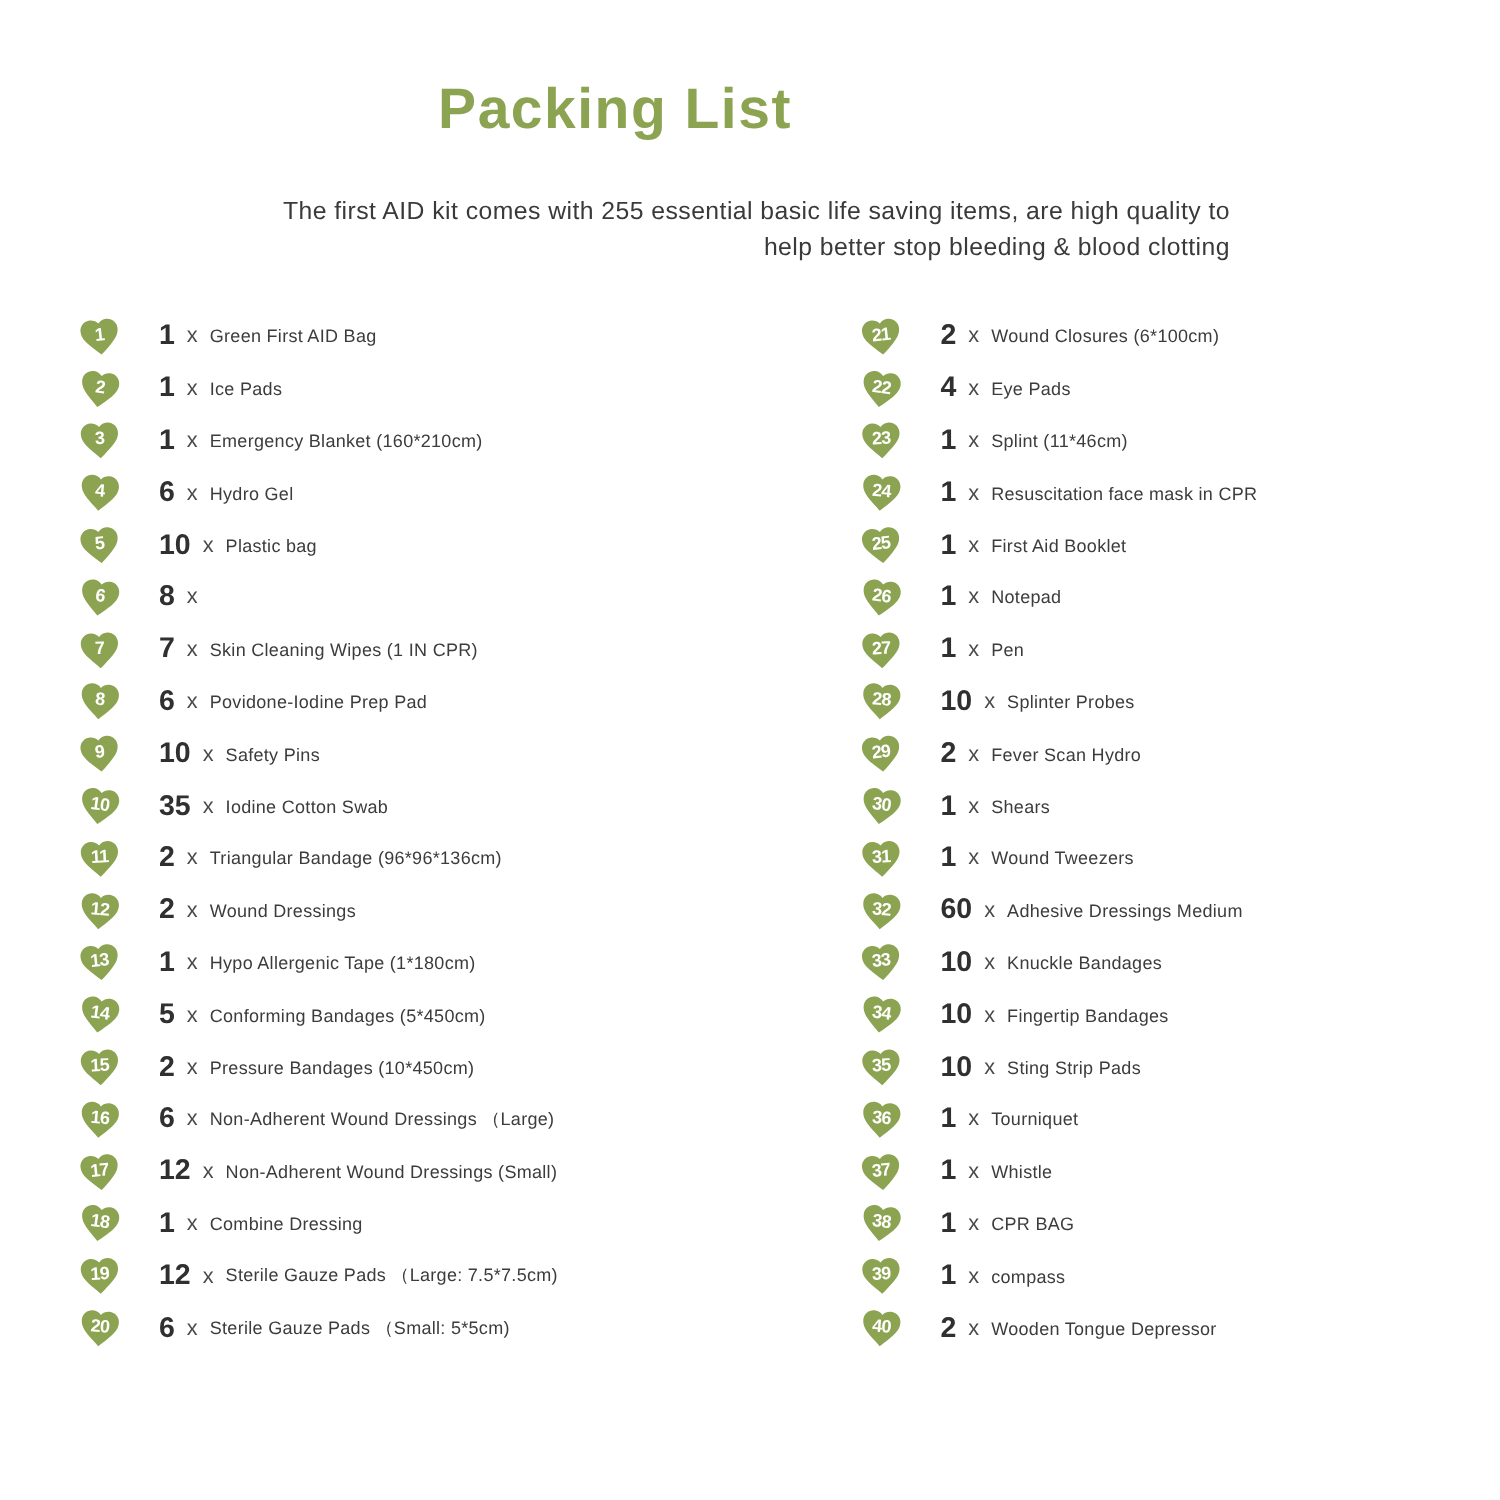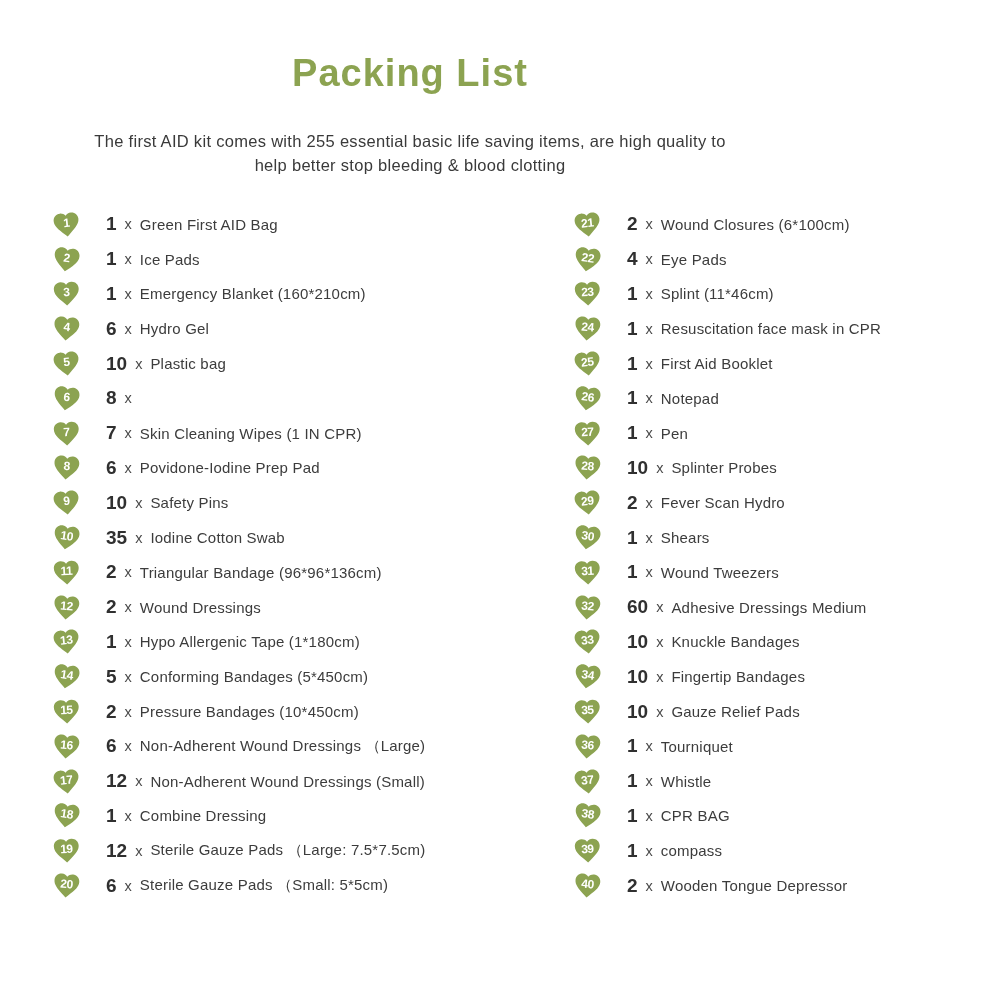--- a/index.html
+++ b/index.html
@@ -20,21 +20,21 @@
   .page{width:820px;height:1000px;padding-top:52px;}
   .title{
     text-align:center;
     font-size:38px;
     font-weight:bold;
     letter-spacing:1px;
     color:var(--accent_green);
   }
   .subtitle{
     margin-top:34px;
-    text-align:center;
+    text-align:right;
     font-size:16.5px;
     line-height:24px;
     color:#3a3a3a;
     letter-spacing:.3px;
   }
   .list{
     display:grid;
     grid-template-columns:521px auto;
     padding-left:52px;
     margin-top:30px;
@@ -72,21 +72,21 @@
     font-weight:bold;
     color:var(--qty_dark);
     margin-right:8px;
   }
   .times{
     font-size:14.5px;
     color:#4a4a4a;
     margin-right:8px;
   }
   .name{
-    font-size:15px;
+    font-size:12px;
     color:var(--text_dark);
     letter-spacing:.2px;
     white-space:nowrap;
   }
 </style>
 </head>
 <body>
 
 <div class="page">
   <h1 class="title">Packing List</h1>
@@ -508,21 +508,21 @@
 
   <li class="item">
     <span class="heart">
       <svg viewBox="0 0 32 32" aria-hidden="true">
         <path fill="currentColor" style="color:var(--heart_green)" d="M16 29.2 L13.6 27 C5.6 19.8 2.3 16.1 2.3 10.9 C2.3 6.7 5.7 3.3 9.9 3.3 C12.3 3.3 14.6 4.4 16 6.2 C17.4 4.4 19.7 3.3 22.1 3.3 C26.3 3.3 29.7 6.7 29.7 10.9 C29.7 16.1 26.4 19.8 18.4 27.1 Z"></path>
       </svg>
       <span class="hnum">35</span>
     </span>
     <span class="qty">10</span>
     <span class="times">x</span>
-    <span class="name">Gauze Relief Pads</span>
+    <span class="name">Sting Strip Pads</span>
   </li>
 
   <li class="item">
     <span class="heart">
       <svg viewBox="0 0 32 32" aria-hidden="true">
         <path fill="currentColor" style="color:var(--heart_green)" d="M16 29.2 L13.6 27 C5.6 19.8 2.3 16.1 2.3 10.9 C2.3 6.7 5.7 3.3 9.9 3.3 C12.3 3.3 14.6 4.4 16 6.2 C17.4 4.4 19.7 3.3 22.1 3.3 C26.3 3.3 29.7 6.7 29.7 10.9 C29.7 16.1 26.4 19.8 18.4 27.1 Z"></path>
       </svg>
       <span class="hnum">36</span>
     </span>
     <span class="qty">1</span>

